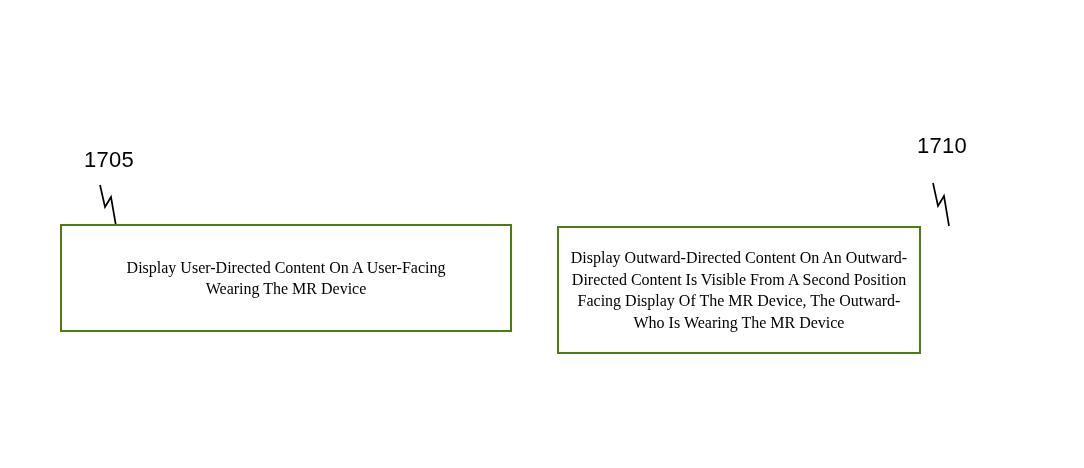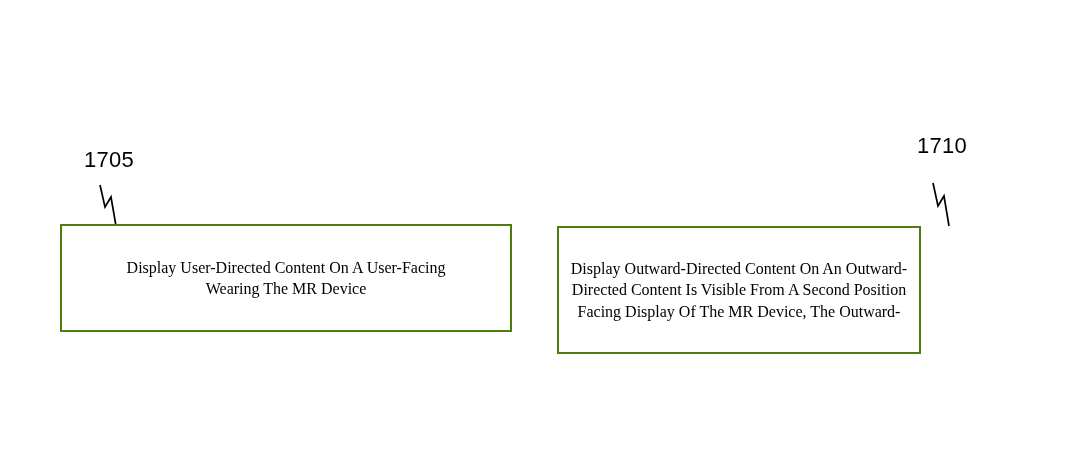--- a/index.html
+++ b/index.html
@@ -117,16 +117,17 @@
       <div>Display User-Directed Content On A User-Facing</div>
       <div>Wearing The MR Device</div>
     </div>
   </div>
 
   <div class="process-box box-1710">
     <div class="box-text">
       <div>Display Outward-Directed Content On An Outward-</div>
       <div>Directed Content Is Visible From A Second Position</div>
       <div>Facing Display Of The MR Device, The Outward-</div>
+      <div>Who Is Wearing The MR Device</div>
     </div>
   </div>
 
 </div>
 
 </body></html>

